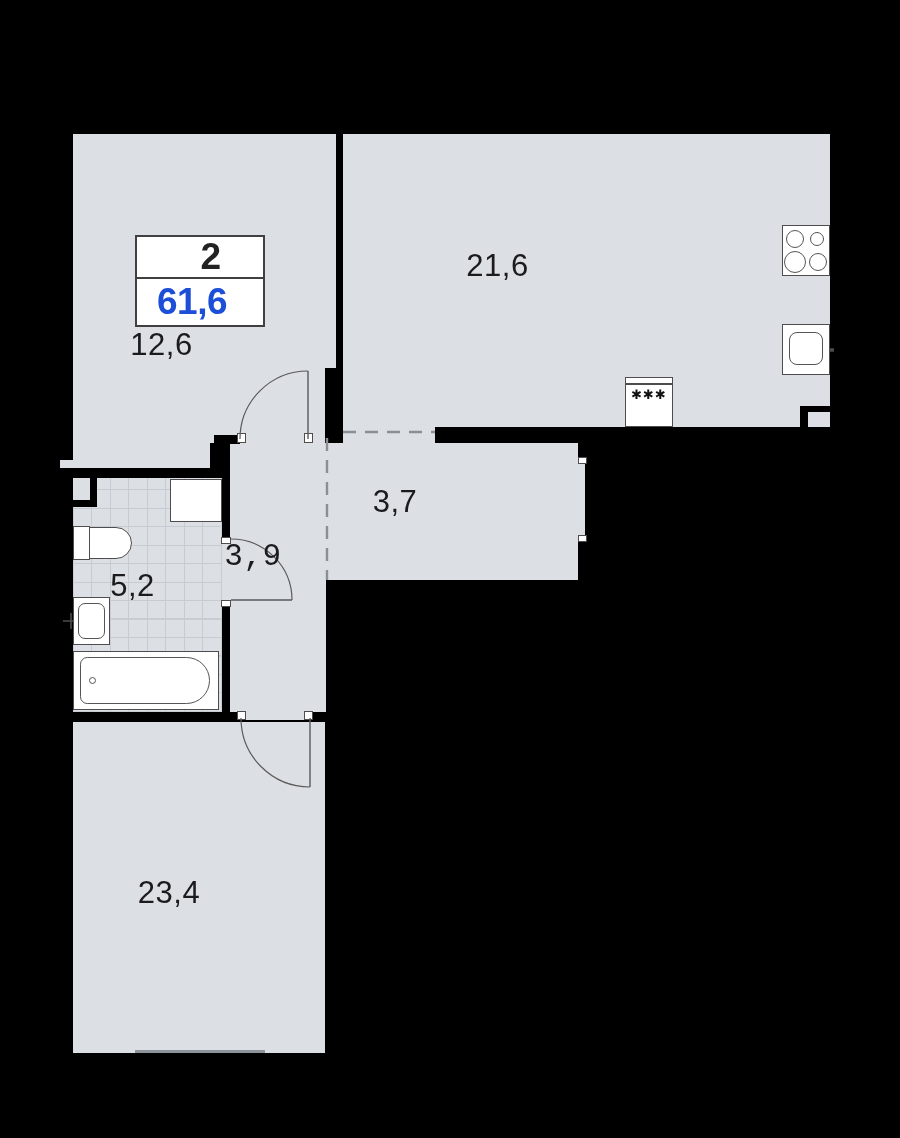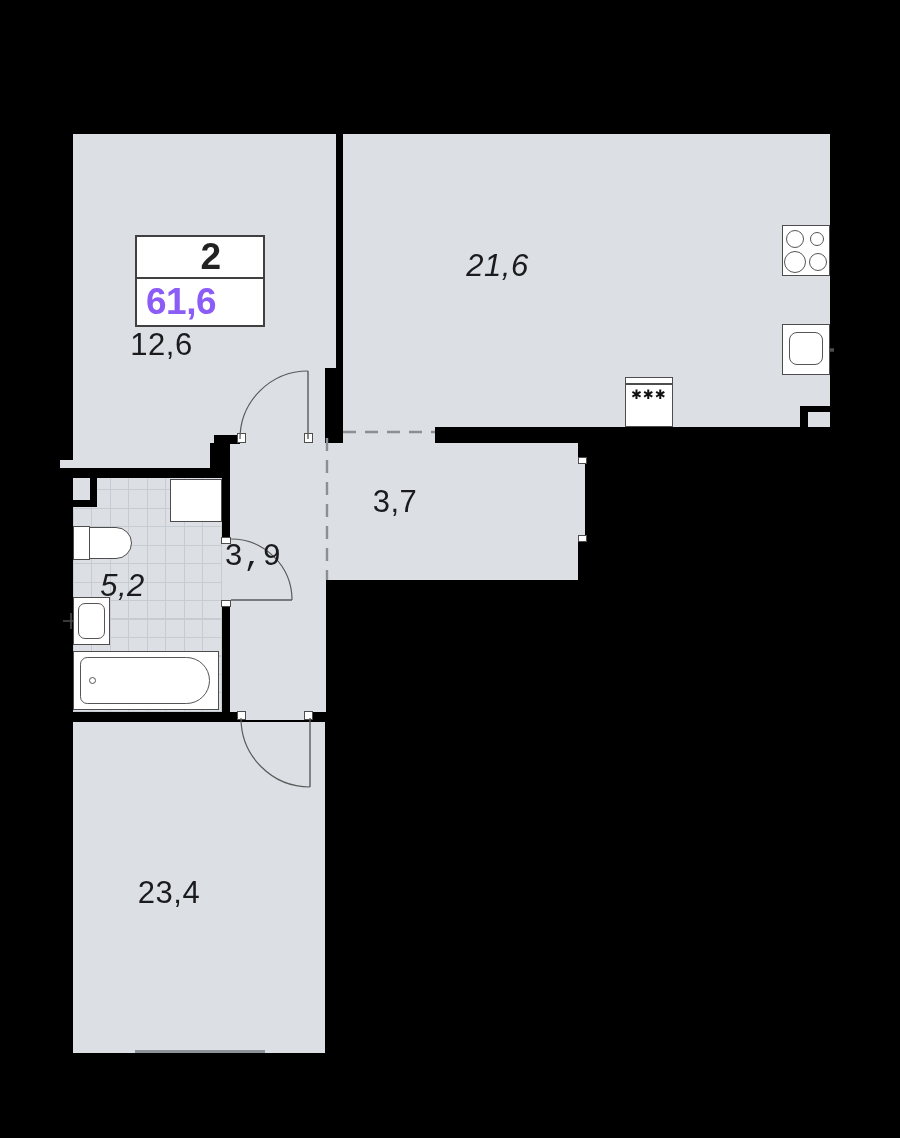--- a/index.html
+++ b/index.html
@@ -26,22 +26,22 @@
   #unit-card{
     position:absolute;left:135px;top:235px;width:130px;height:92px;
     background:#fff;border:2px solid #404040;box-sizing:border-box;
   }
   #unit-card .row1{
     height:42px;border-bottom:2px solid #404040;box-sizing:border-box;
     font-size:37px;font-weight:bold;color:#222;text-align:right;
     padding-right:42px;line-height:40px;
   }
   #unit-card .row2{
-    height:46px;font-size:37px;font-weight:bold;color:#8b5cf6;
-    padding-left:9px;line-height:46px;letter-spacing:-0.5px;
+    height:46px;font-size:37px;font-weight:bold;color:#1d4ed8;
+    padding-left:20px;line-height:46px;letter-spacing:-0.5px;
   }
   #fridge-symbol{
     position:absolute;left:0;top:9px;width:100%;text-align:center;
     font-family:"DejaVu Sans",sans-serif;font-size:13px;color:#111;letter-spacing:1px;
   }
   svg.overlay{position:absolute;left:0;top:0;pointer-events:none;}
 </style>
 </head>
 <body>
 
@@ -147,19 +147,19 @@
     <div class="fx-inner" style="left:6px;top:5px;width:130px;height:47px;border-radius:8px 26px 26px 8px;"></div>
     <div class="fx-inner circ" style="left:15px;top:25px;width:7px;height:7px;"></div>
   </div>
 
   <div id="unit-card">
     <div class="row1">2</div>
     <div class="row2">61,6</div>
   </div>
 
   <div class="area-label" style="left:119px;top:327px;width:85px;">12,6</div>
-  <div class="area-label" style="left:455px;top:248px;width:85px;font-style:italic;">21,6</div>
+  <div class="area-label" style="left:455px;top:248px;width:85px;">21,6</div>
   <div class="area-label" style="left:355px;top:484px;width:80px;">3,7</div>
   <div class="area-label" style="left:218px;top:539px;width:70px;font-family:Liberation Mono, monospace;">3,9</div>
-  <div class="area-label" style="left:85px;top:568px;width:75px;font-style:italic;">5,2</div>
+  <div class="area-label" style="left:95px;top:568px;width:75px;">5,2</div>
   <div class="area-label" style="left:125px;top:875px;width:88px;">23,4</div>
 
 </div>
 
 </body></html>

